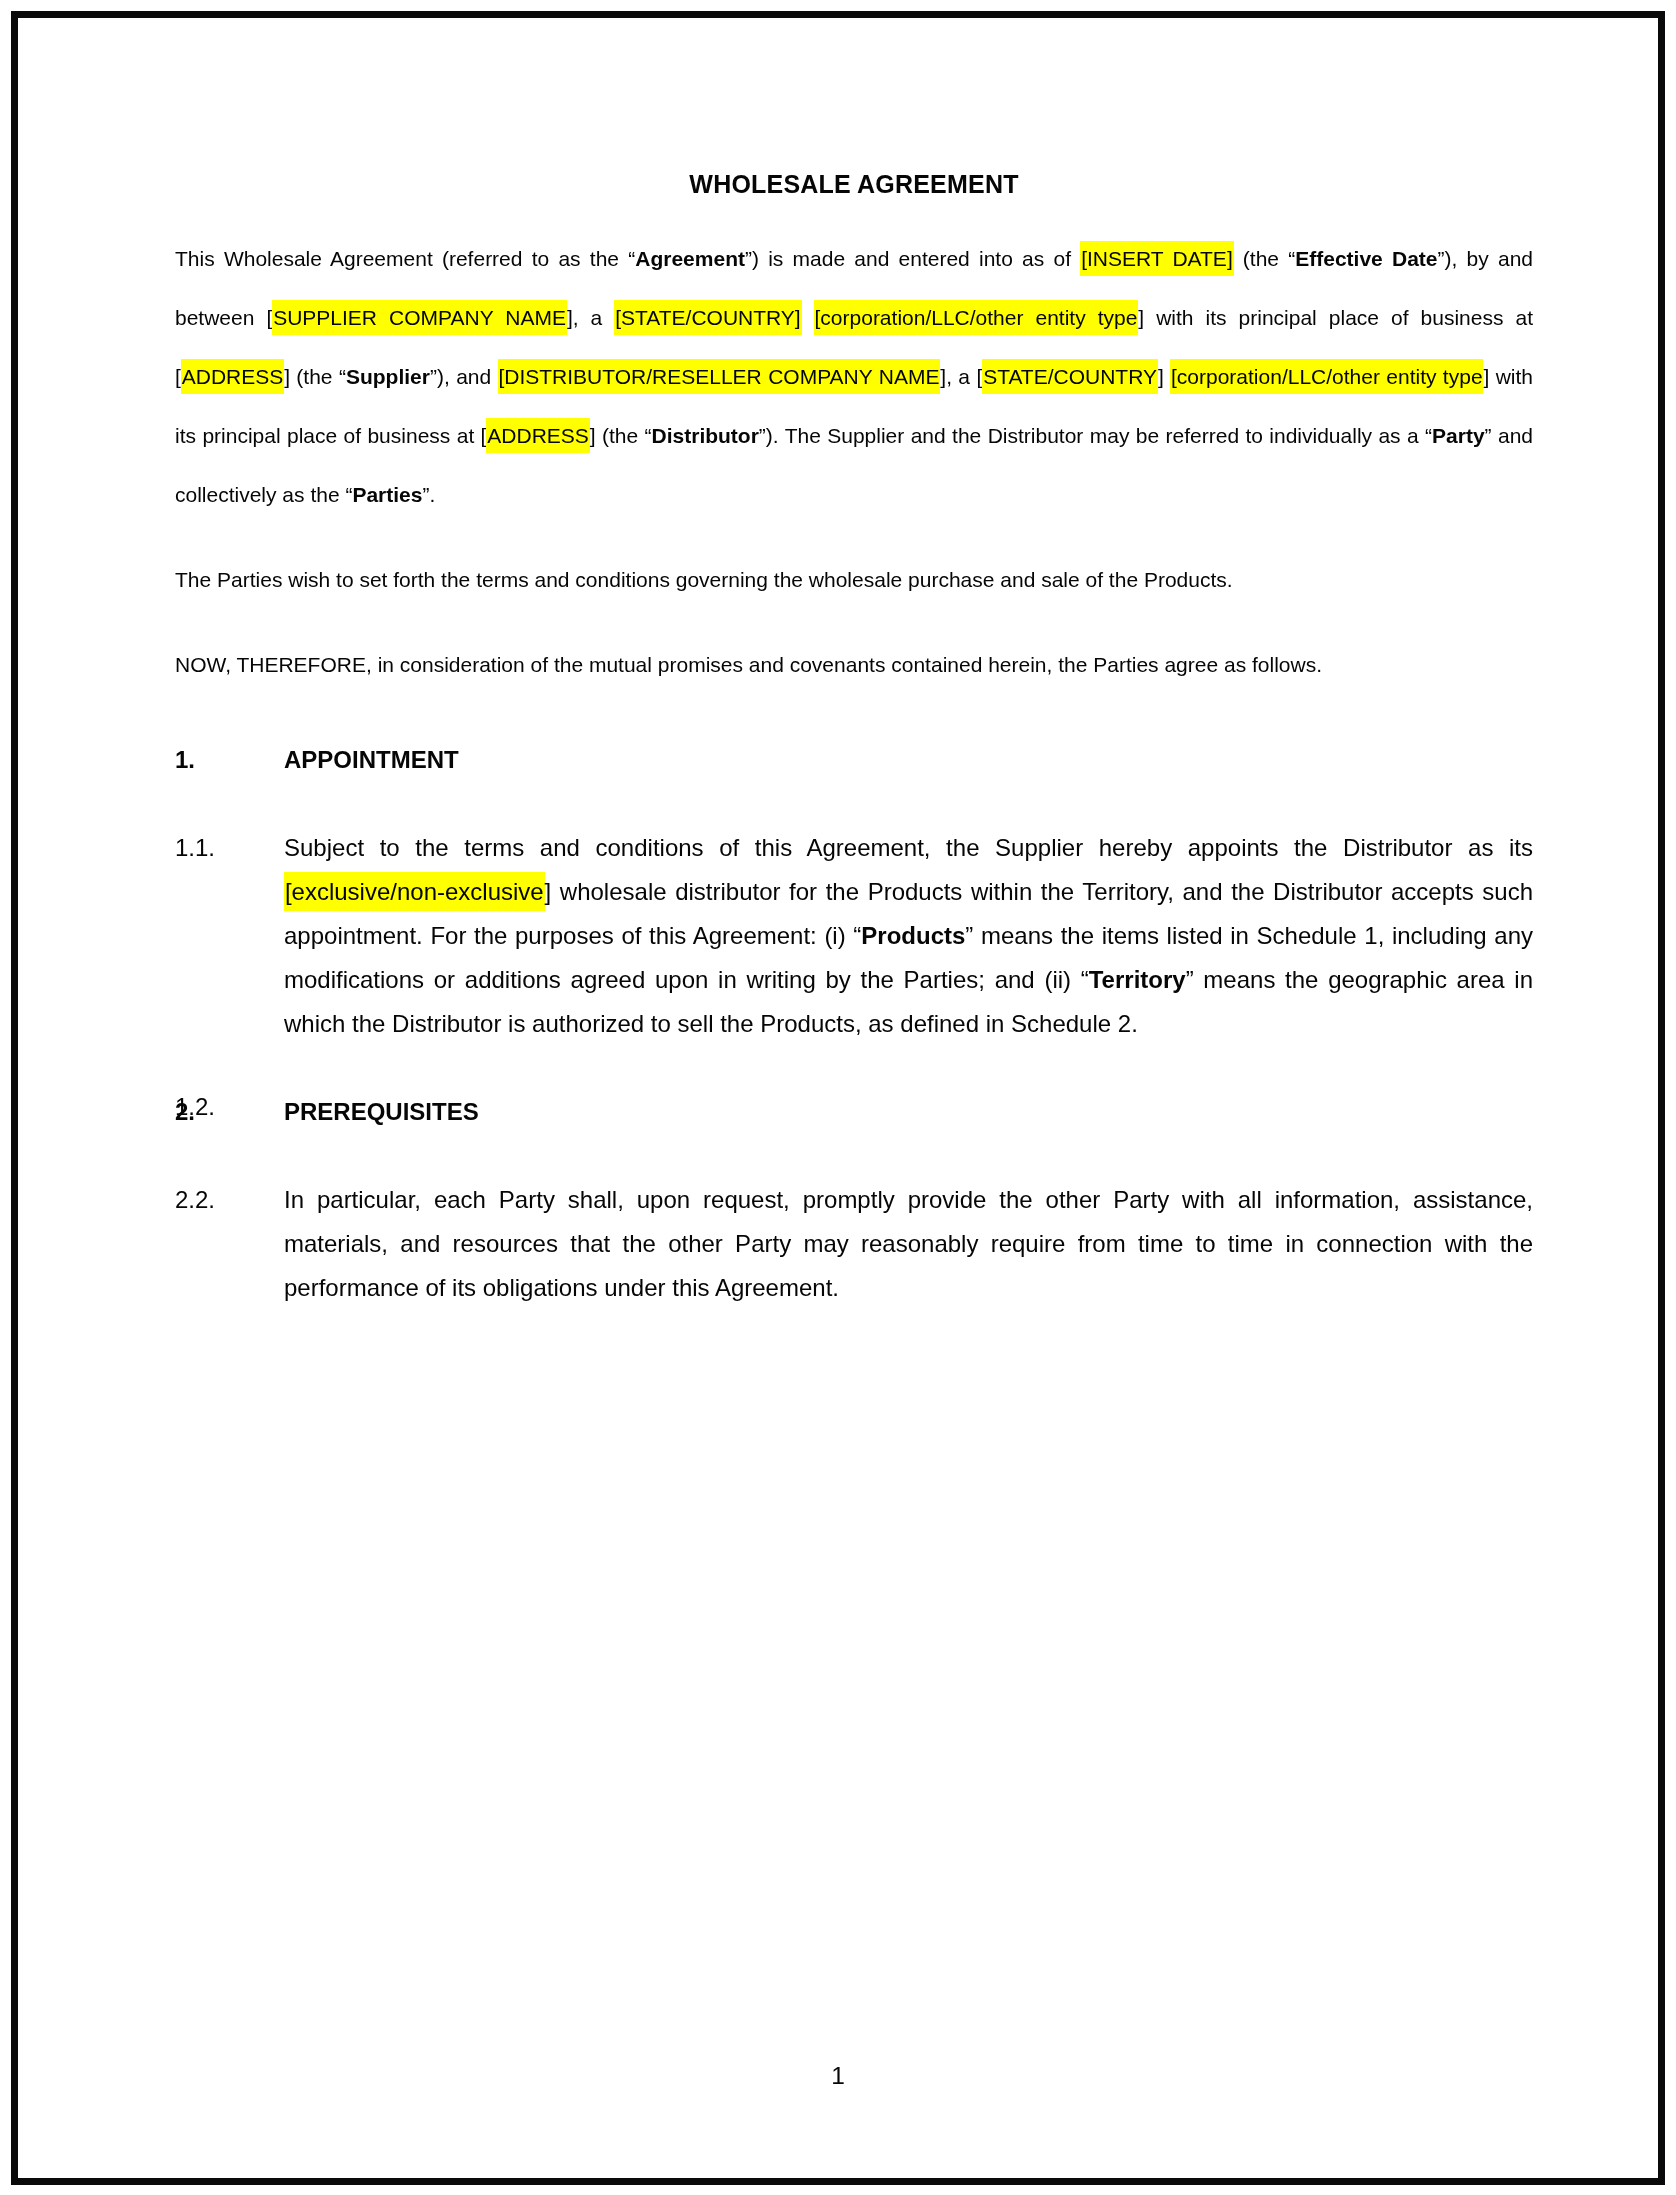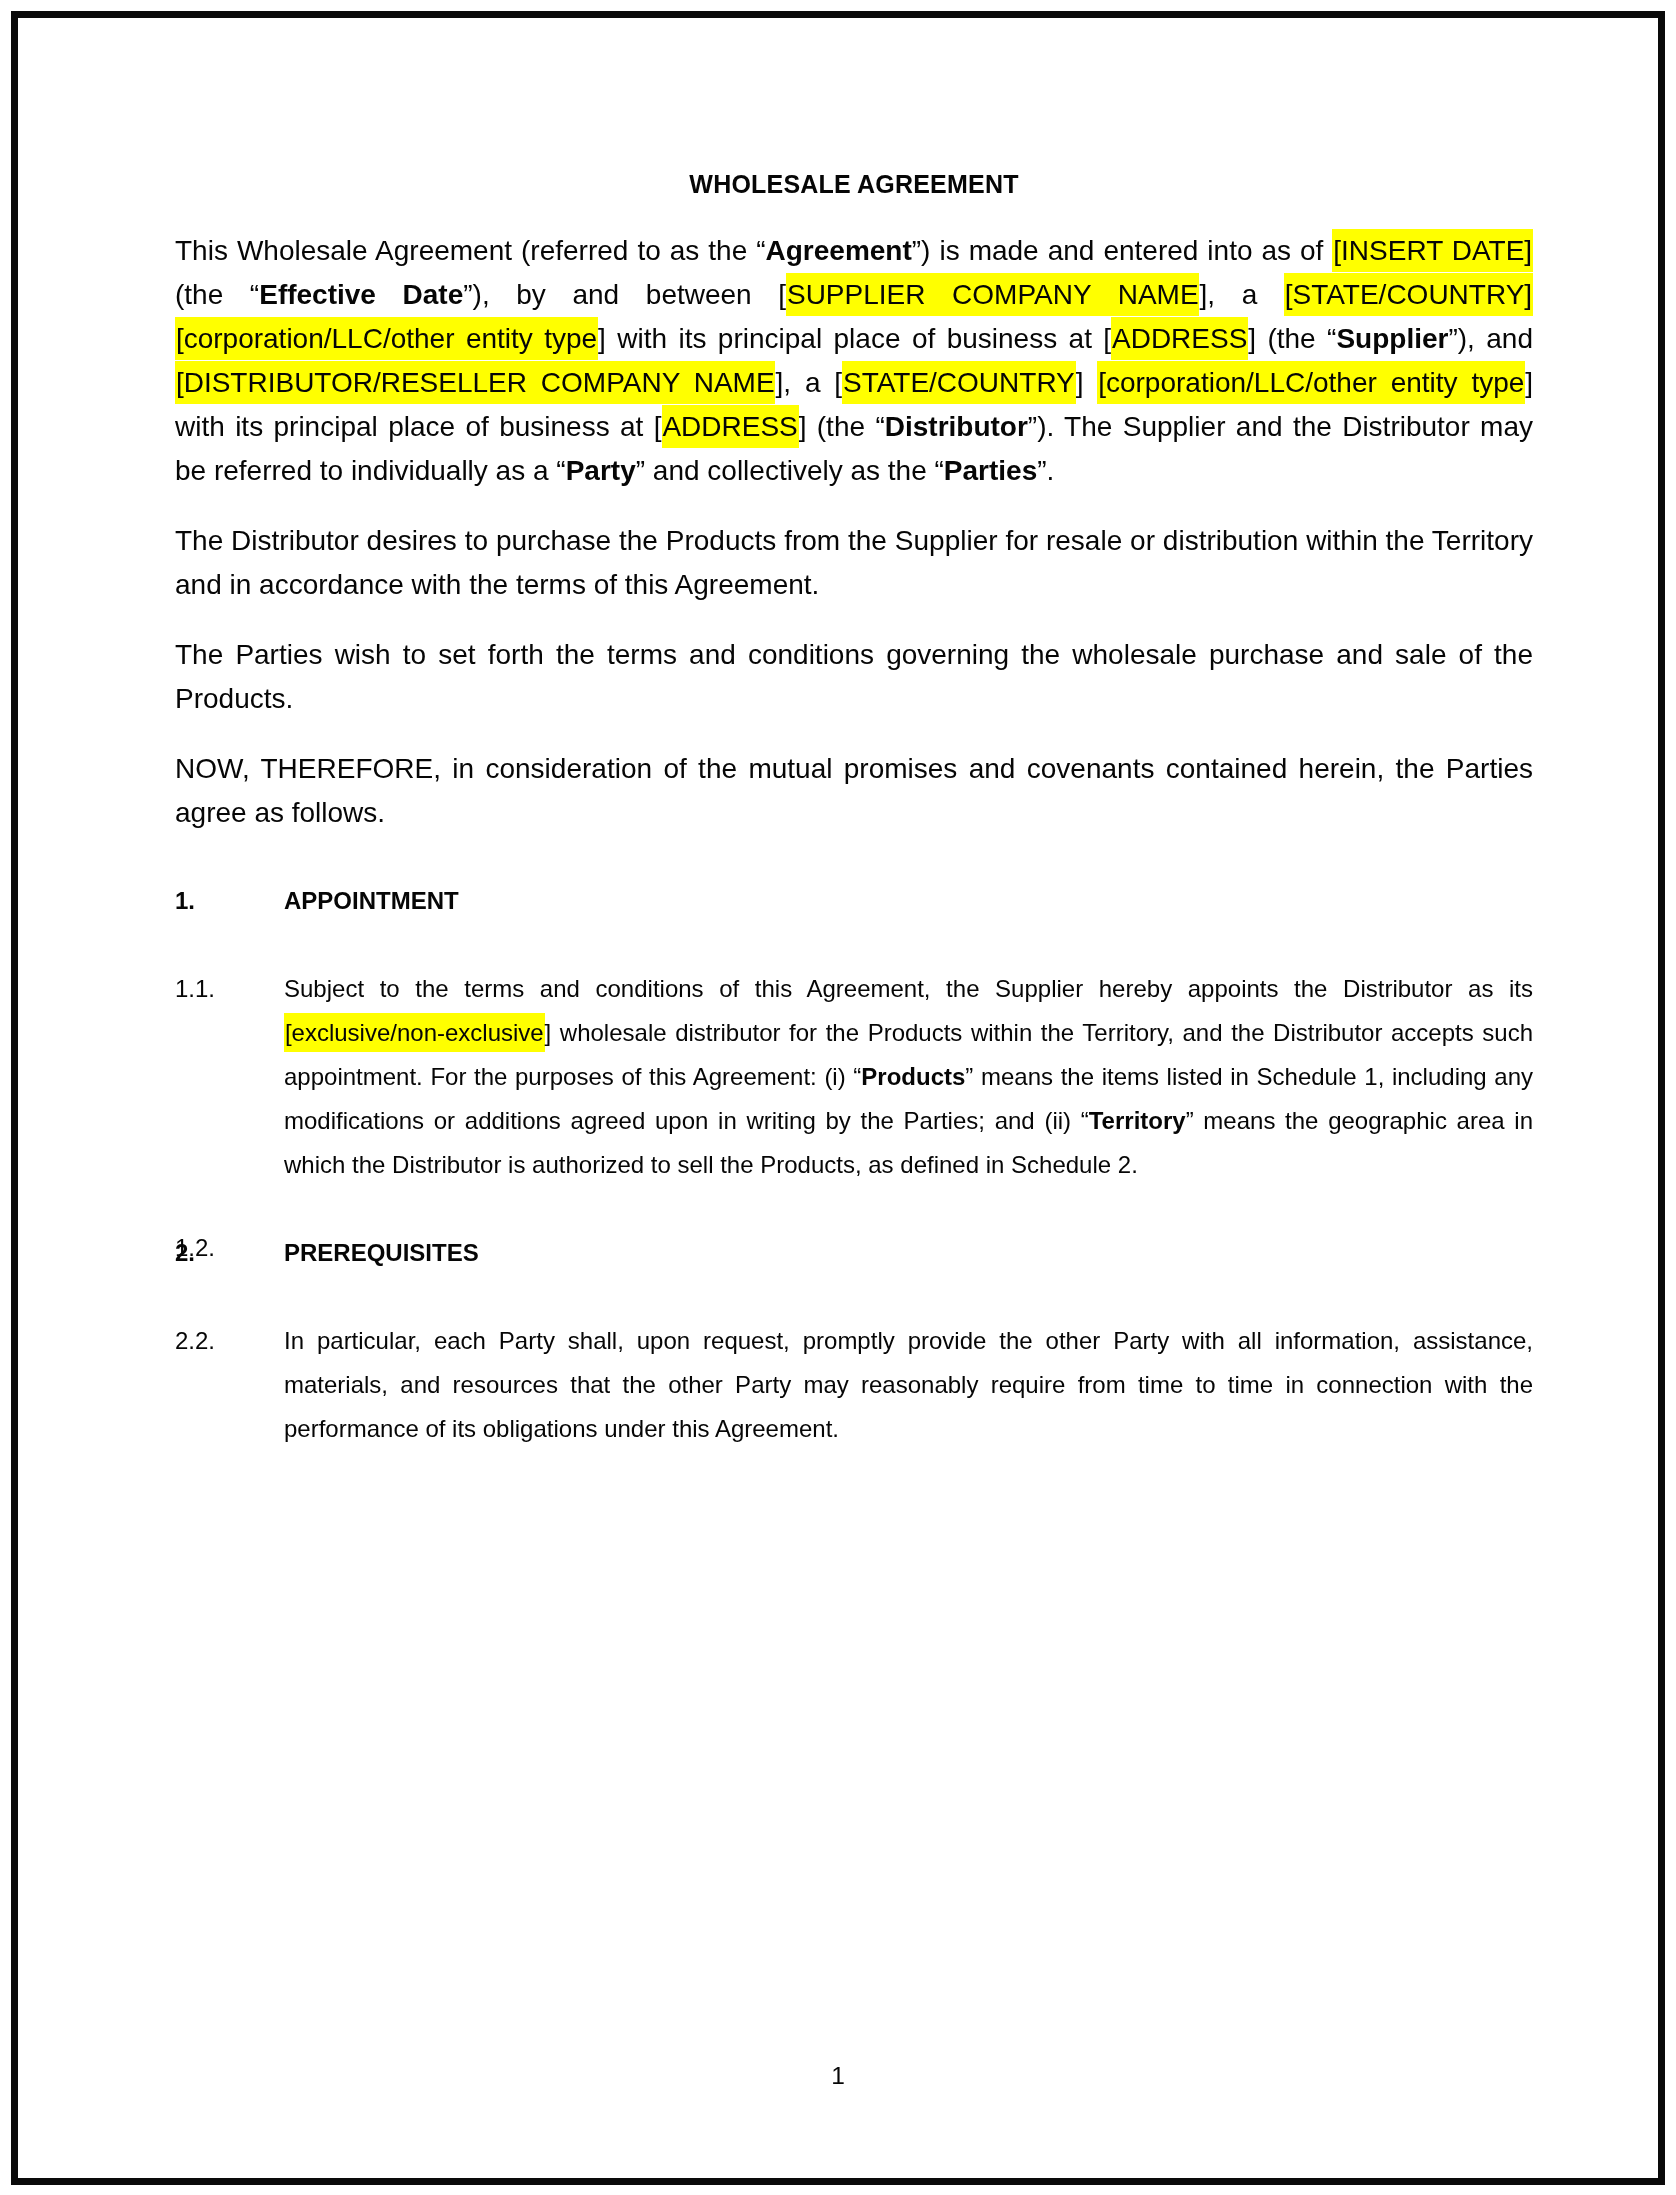--- a/index.html
+++ b/index.html
@@ -26,22 +26,22 @@
   }
   .doc-title {
     text-align: center;
     font-weight: bold;
     font-size: 25px;
     line-height: 44px;
     margin: 0 0 23px 0;
     letter-spacing: 0.2px;
   }
   .para {
-    font-size: 28px;
-    line-height: 44px;
+    font-size: 21px;
+    line-height: 59px;
     text-align: justify;
     margin: 10px 0 26px 0;
   }
   .heading {
     position: relative;
     padding-left: 109px;
     font-size: 24px;
     line-height: 44px;
     font-weight: bold;
     margin: 44px 0 44px 0;
@@ -77,21 +77,20 @@
 </style>
 </head>
 <body>
 
 <div class="page">
   <div class="border-frame"></div>
   <div class="content">
     <div class="doc-title">WHOLESALE AGREEMENT</div>
     <main>
         <div class="para"><span>This Wholesale Agreement (referred to as the “</span><span class="b">Agreement</span><span>”) is made and entered into as of </span><span class="hl">[INSERT DATE]</span><span> (the “</span><span class="b">Effective Date</span><span>”), by and between [</span><span class="hl">SUPPLIER COMPANY NAME</span><span>], a </span><span class="hl">[STATE/COUNTRY]</span><span> </span><span class="hl">[corporation/LLC/other entity type</span><span>] with its principal place of business at [</span><span class="hl">ADDRESS</span><span>] (the “</span><span class="b">Supplier</span><span>”), and </span><span class="hl">[DISTRIBUTOR/RESELLER COMPANY NAME</span><span>], a [</span><span class="hl">STATE/COUNTRY</span><span>] </span><span class="hl">[corporation/LLC/other entity type</span><span>] with its principal place of business at [</span><span class="hl">ADDRESS</span><span>] (the “</span><span class="b">Distributor</span><span>”). The Supplier and the Distributor may be referred to individually as a “</span><span class="b">Party</span><span>” and collectively as the “</span><span class="b">Parties</span><span>”.</span></div>
-        <div class="para"><span>The Distributor desires to purchase the Products from the Supplier for resale or distribution within the Territory and in accordance with the terms of this Agreement.</span></div>
         <div class="para"><span>The Parties wish to set forth the terms and conditions governing the wholesale purchase and sale of the Products.</span></div>
         <div class="para"><span>NOW, THEREFORE, in consideration of the mutual promises and covenants contained herein, the Parties agree as follows.</span></div>
         <div class="heading"><span class="num">1.</span><span>APPOINTMENT</span></div>
         <div class="clause"><span class="num">1.1.</span><span>Subject to the terms and conditions of this Agreement, the Supplier hereby appoints the Distributor as its </span><span class="hl">[exclusive/non-exclusive</span><span>] wholesale distributor for the Products within the Territory, and the Distributor accepts such appointment. For the purposes of this Agreement: (i) “</span><span class="b">Products</span><span>” means the items listed in Schedule 1, including any modifications or additions agreed upon in writing by the Parties; and (ii) “</span><span class="b">Territory</span><span>” means the geographic area in which the Distributor is authorized to sell the Products, as defined in Schedule 2.</span></div>
         <div class="clause"><span class="num">1.2.</span></div>
         <div class="heading"><span class="num">2.</span><span>PREREQUISITES</span></div>
         <div class="clause"><span class="num">2.2.</span><span>In particular, each Party shall, upon request, promptly provide the other Party with all information, assistance, materials, and resources that the other Party may reasonably require from time to time in connection with the performance of its obligations under this Agreement.</span></div>
       </main>
   </div>
   <div class="page-number">1</div>

